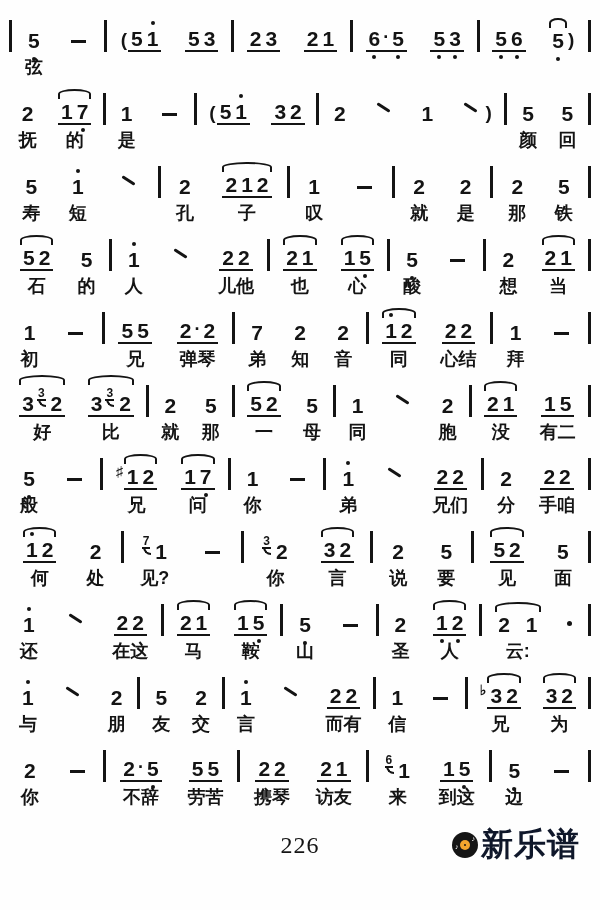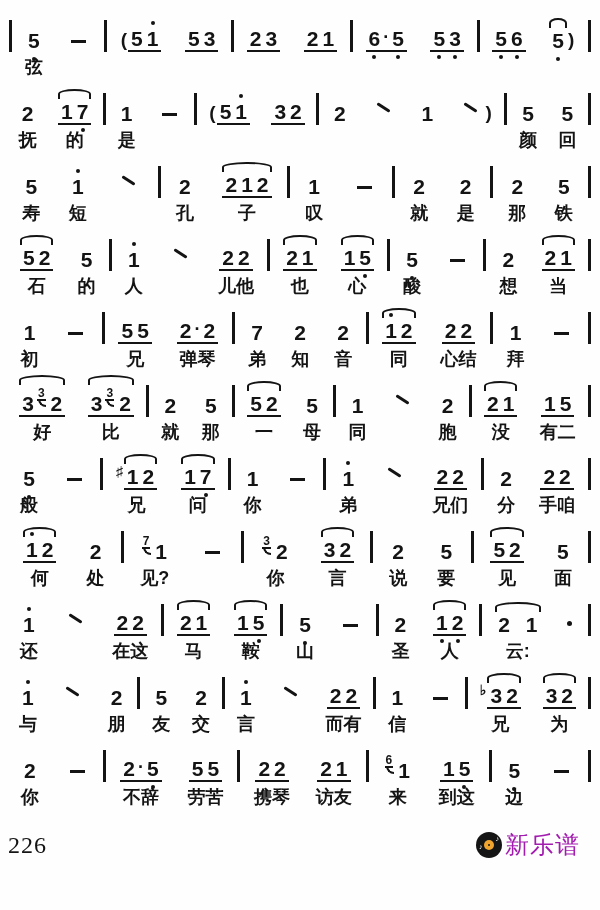--- a/index.html
+++ b/index.html
@@ -30,31 +30,31 @@
   .slide{display:inline-block;width:15px;height:3px;background:var(--ink);
     transform:rotate(33deg);margin:0 5px 15px 5px;border-radius:2px;}
   .dash{display:inline-block;width:15px;height:3px;background:var(--ink);margin:0 4px 8px 4px;}
   .gap{display:inline-block;width:12px;}
   .augdot{display:inline-block;width:5px;height:5px;border-radius:50%;background:var(--ink);margin:0 2px 9px 2px;}
   .gr{font-weight:bold;font-size:12px;line-height:1;border-bottom:2px solid var(--ink);
     margin:0 3px 13px 1px;position:relative;padding:0 1px;}
   .gr::after{content:"";position:absolute;left:1px;bottom:-8px;width:6px;height:6px;
     border-left:2px solid var(--ink);border-bottom:2px solid var(--ink);border-radius:0 0 0 100%;}
   .ly{height:24px;margin-top:5px;font-size:18px;font-weight:600;white-space:nowrap;line-height:1.2;}
-  .footer{position:relative;display:flex;align-items:center;justify-content:flex-start;margin-top:14px;height:40px;}
+  .footer{position:relative;display:flex;align-items:center;justify-content:center;margin-top:14px;height:40px;}
   .pagenum{font-family:"Liberation Serif",serif;font-size:24px;letter-spacing:1px;}
   .logo{position:absolute;right:12px;display:flex;align-items:center;gap:3px;}
   .record{width:26px;height:26px;border-radius:50%;background:#151515;position:relative;flex:0 0 26px;}
   .record::before{content:"";position:absolute;left:8px;top:8px;width:10px;height:10px;
     background:var(--accent);border-radius:50%;}
   .record::after{content:"";position:absolute;left:12px;top:12px;width:2px;height:2px;
     background:#151515;border-radius:50%;}
   .record .nq{position:absolute;color:#ffffff;font-size:7px;left:3px;top:11px;}
   .record .nq2{position:absolute;color:#ffffff;font-size:7px;right:3px;top:3px;}
-  .logo-text{font-size:24px;font-weight:400;color:#a21caf;letter-spacing:1px;}
+  .logo-text{font-size:32px;font-weight:700;color:#0f172a;letter-spacing:1px;}
 </style>
 </head>
 <body>
 
 <div class="sheet">
   <div id="score">
       <div class="sys">
         <div class="bar"></div>
         <div class="col">
           <div class="nt">

